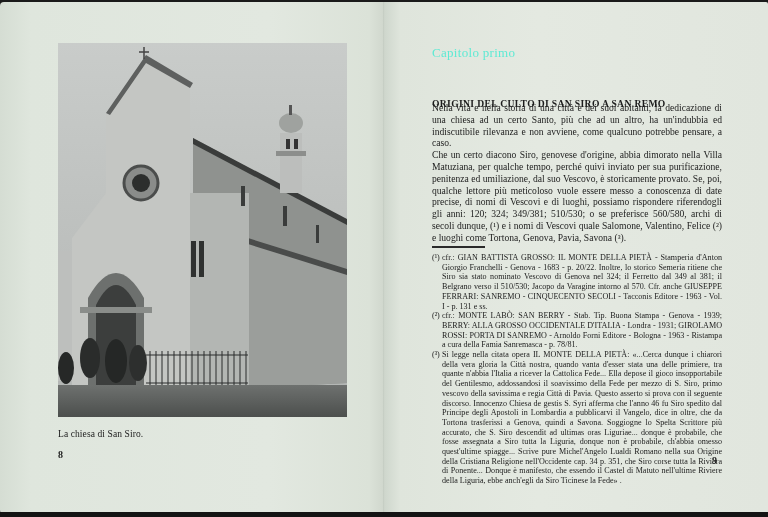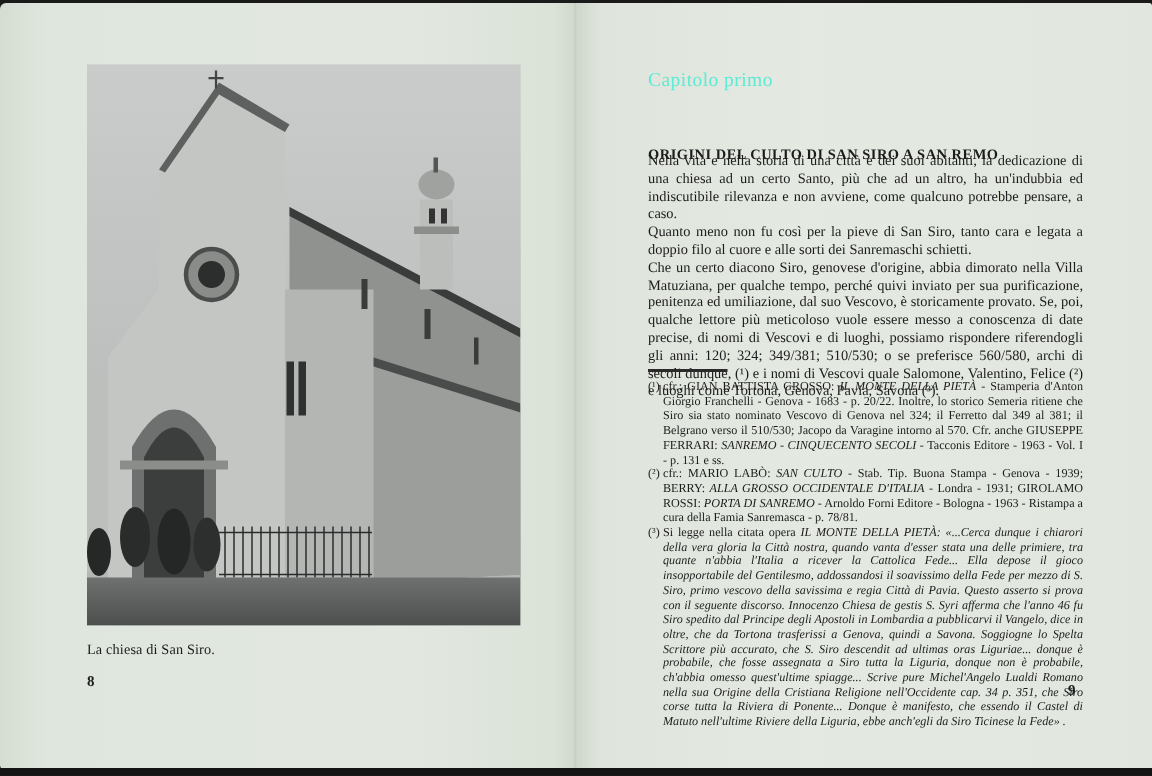--- a/index.html
+++ b/index.html
@@ -38,21 +38,21 @@
   .heading { position: absolute; left: 432px; top: 96px; font-size: 9.6px; font-weight: bold; letter-spacing: 0.35px; }
 
   .body-text { position: absolute; left: 432px; top: 100px; width: 290px; font-size: 9.6px; line-height: 11.8px; text-align: justify; }
   .body-text p { margin: 0; }
 
   .fn-rule { position: absolute; left: 432px; top: 244px; width: 53px; height: 1.5px; background: #2a2a2a; }
 
   .footnotes { position: absolute; left: 432px; top: 251px; width: 290px; font-size: 8.1px; line-height: 9.7px; text-align: justify; }
   .fn { position: relative; padding-left: 10px; }
   .fn .mark { position: absolute; left: 0; top: 0; }
-  .fn .it { font-style: italic; }
+  .fn .it { }
 
   .pnum-right { position: absolute; left: 712px; top: 453px; font-size: 10px; font-weight: bold; }
 
   .scan-bottom { position: absolute; left: 0; top: 512px; width: 768px; height: 5px; background: #141414; }
 </style>
 </head>
 <body>
 
 <div class="spread">
   <div class="page page-left">
@@ -141,34 +141,33 @@
 
   <div class="gutter"></div>
 
   <div class="page page-right"></div>
 
   <div class="chapter">Capitolo primo</div>
   <div class="heading">ORIGINI DEL CULTO DI SAN SIRO A SAN REMO</div>
 
   <div class="body-text">
     <p>Nella vita e nella storia di una città e dei suoi abitanti, la dedicazione di una chiesa ad un certo Santo, più che ad un altro, ha un'indubbia ed indiscutibile rilevanza e non avviene, come qualcuno potrebbe pensare, a caso.</p>
-    <p>Quanto meno non fu così per la pieve di San Siro, tanto cara e legata a doppio filo al cuore e alle sorti dei Sanremaschi schietti.</p>
     <p>Che un certo diacono Siro, genovese d'origine, abbia dimorato nella Villa Matuziana, per qualche tempo, perché quivi inviato per sua purificazione, penitenza ed umiliazione, dal suo Vescovo, è storicamente provato. Se, poi, qualche lettore più meticoloso vuole essere messo a conoscenza di date precise, di nomi di Vescovi e di luoghi, possiamo rispondere riferendogli gli anni: 120; 324; 349/381; 510/530; o se preferisce 560/580, archi di secoli dunque, (¹) e i nomi di Vescovi quale Salomone, Valentino, Felice (²) e luoghi come Tortona, Genova, Pavia, Savona (³).</p>
   </div>
 
   <div class="fn-rule"></div>
 
   <div class="footnotes">
     <div class="fn">
       <span class="mark">(¹)</span>
       <span>cfr.: GIAN BATTISTA GROSSO: </span><span class="it">IL MONTE DELLA PIETÀ</span><span> - Stamperia d'Anton Giorgio Franchelli - Genova - 1683 - p. 20/22. Inoltre, lo storico Semeria ritiene che Siro sia stato nominato Vescovo di Genova nel 324; il Ferretto dal 349 al 381; il Belgrano verso il 510/530; Jacopo da Varagine intorno al 570. Cfr. anche GIUSEPPE FERRARI: </span><span class="it">SANREMO - CINQUECENTO SECOLI</span><span> - Tacconis Editore - 1963 - Vol. I - p. 131 e ss.</span>
     </div>
     <div class="fn">
       <span class="mark">(²)</span>
-      <span>cfr.: MARIO LABÒ: </span><span class="it">SAN CULTO</span><span> - Stab. Tip. Buona Stampa - Genova - 1939; BERRY: </span><span class="it">ALLA GROSSO OCCIDENTALE D'ITALIA</span><span> - Londra - 1931; GIROLAMO ROSSI: </span><span class="it">PORTA DI SANREMO</span><span> - Arnoldo Forni Editore - Bologna - 1963 - Ristampa a cura della Famia Sanremasca - p. 78/81.</span>
+      <span>cfr.: MONTE LABÒ: </span><span class="it">SAN BERRY</span><span> - Stab. Tip. Buona Stampa - Genova - 1939; BERRY: </span><span class="it">ALLA GROSSO OCCIDENTALE D'ITALIA</span><span> - Londra - 1931; GIROLAMO ROSSI: </span><span class="it">PORTA DI SANREMO</span><span> - Arnoldo Forni Editore - Bologna - 1963 - Ristampa a cura della Famia Sanremasca - p. 78/81.</span>
     </div>
     <div class="fn">
       <span class="mark">(³)</span>
       <span>Si legge nella citata opera </span><span class="it">IL MONTE DELLA PIETÀ</span><span class="it">: «...Cerca dunque i chiarori della vera gloria la Città nostra, quando vanta d'esser stata una delle primiere, tra quante n'abbia l'Italia a ricever la Cattolica Fede... Ella depose il gioco insopportabile del Gentilesmo, addossandosi il soavissimo della Fede per mezzo di S. Siro, primo vescovo della savissima e regia Città di Pavia. Questo asserto si prova con il seguente discorso. Innocenzo Chiesa de gestis S. Syri afferma che l'anno 46 fu Siro spedito dal Principe degli Apostoli in Lombardia a pubblicarvi il Vangelo, dice in oltre, che da Tortona trasferissi a Genova, quindi a Savona. Soggiogne lo Spelta Scrittore più accurato, che S. Siro descendit ad ultimas oras Liguriae... donque è probabile, che fosse assegnata a Siro tutta la Liguria, donque non è probabile, ch'abbia omesso quest'ultime spiagge... Scrive pure Michel'Angelo Lualdi Romano nella sua Origine della Cristiana Religione nell'Occidente cap. 34 p. 351, che Siro corse tutta la Riviera di Ponente... Donque è manifesto, che essendo il Castel di Matuto nell'ultime Riviere della Liguria, ebbe anch'egli da Siro Ticinese la Fede» .</span>
     </div>
   </div>
 
   <div class="pnum-right">9</div>
 </div>
 

